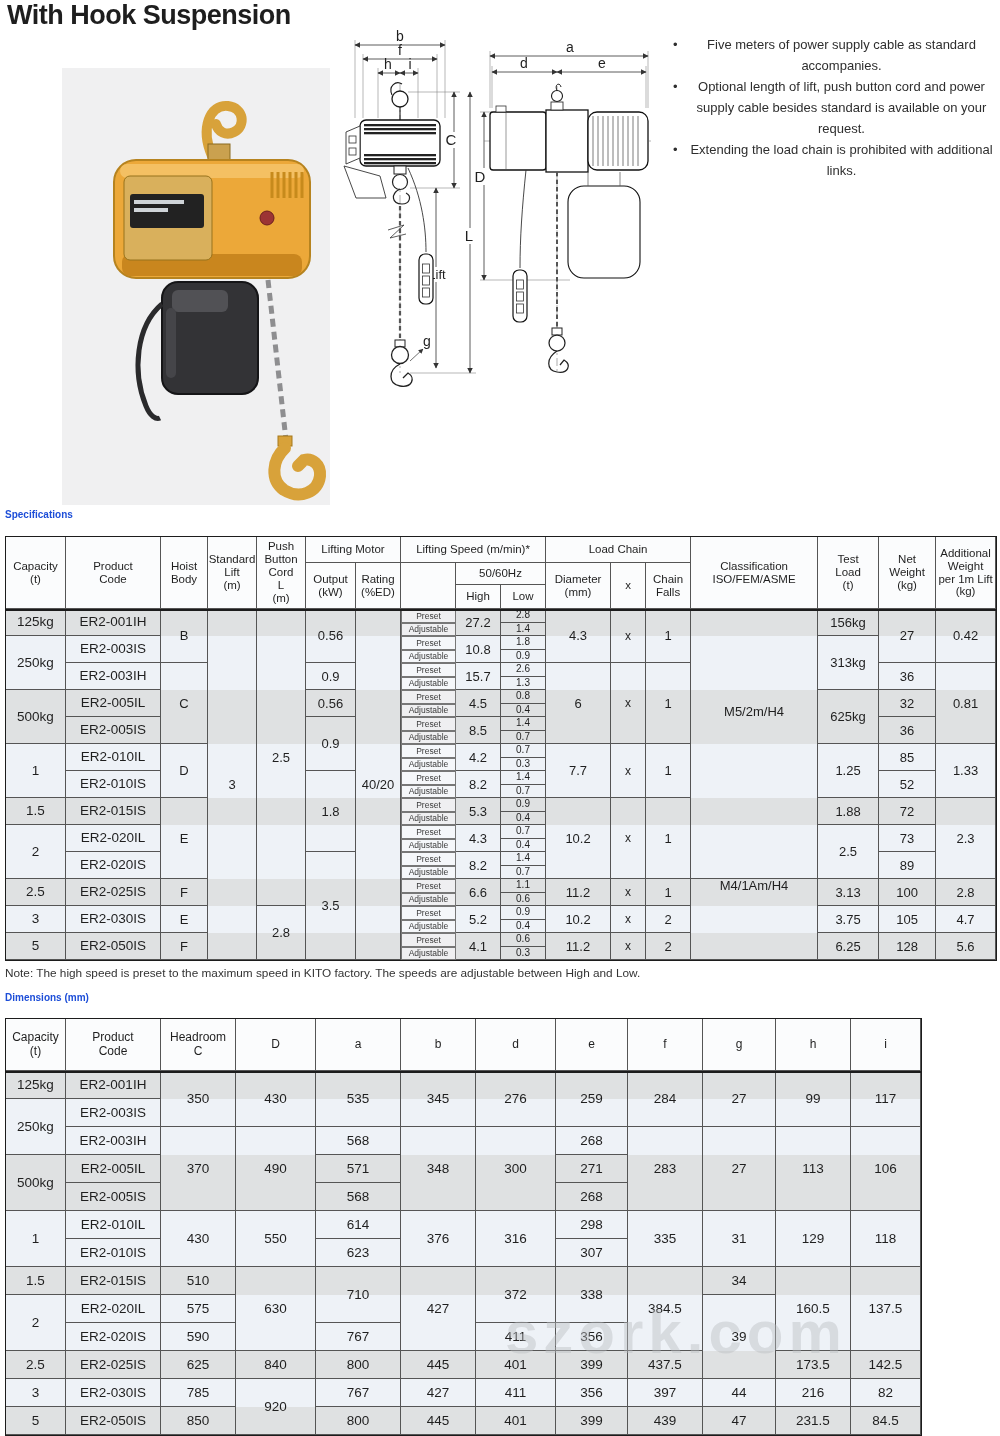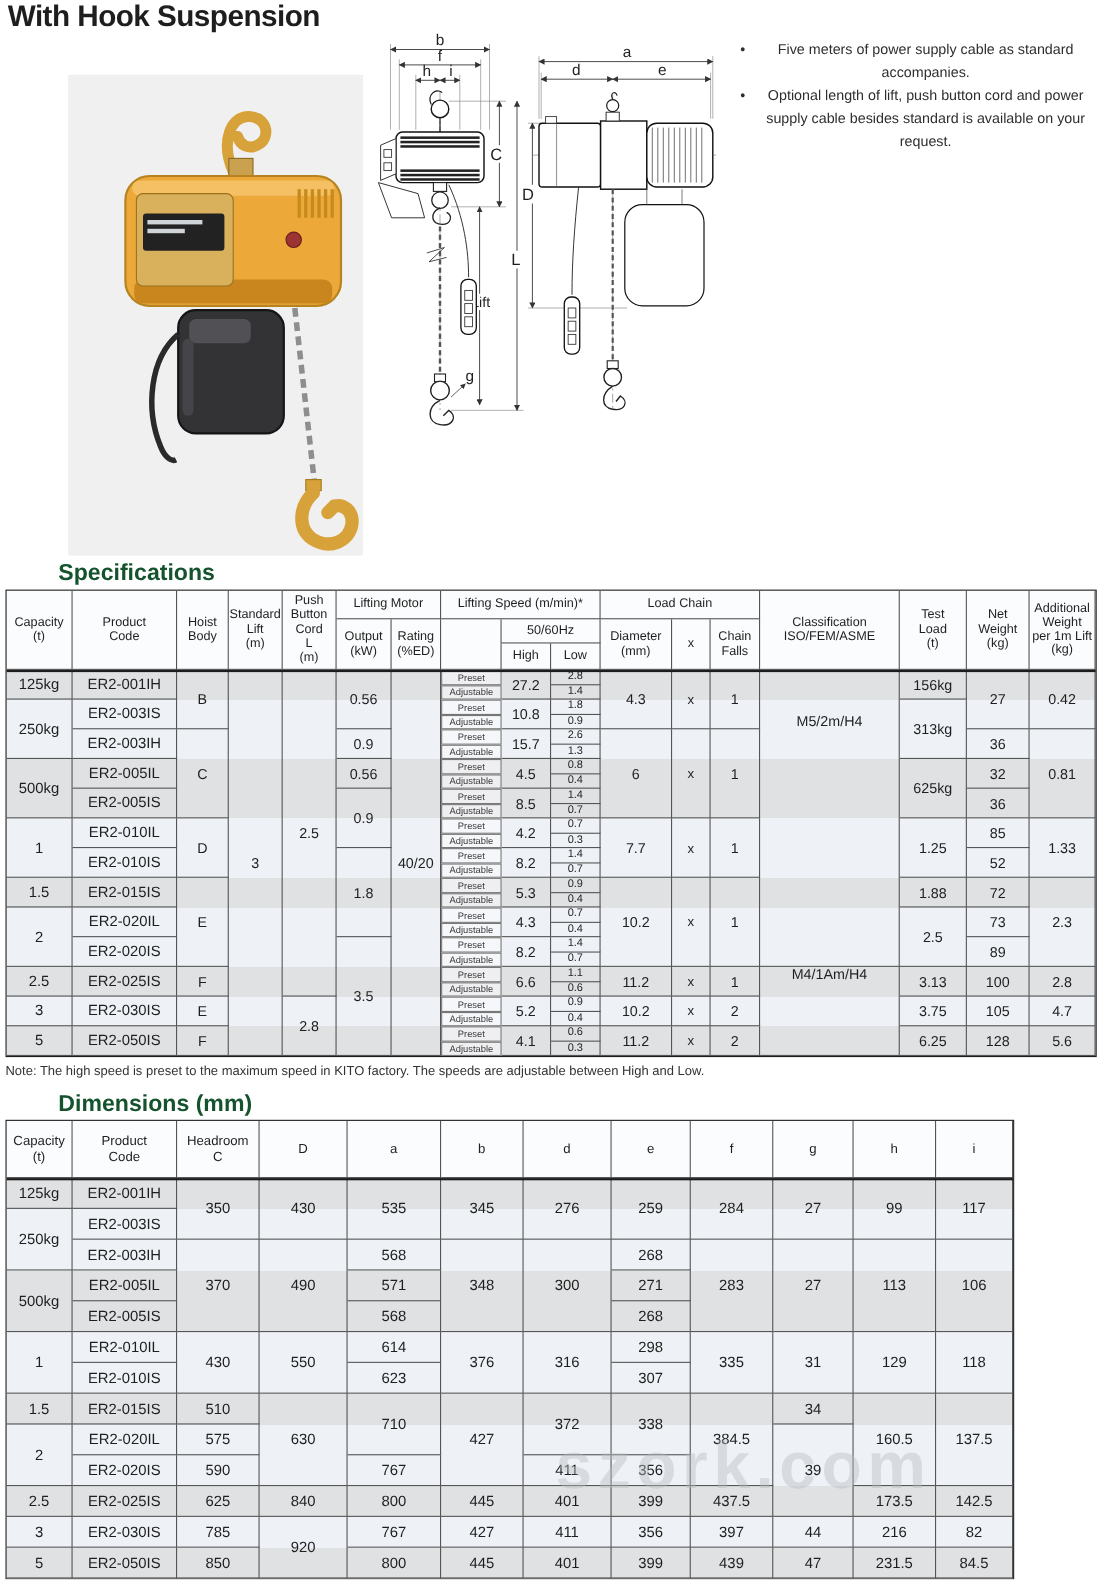--- a/index.html
+++ b/index.html
@@ -13,21 +13,21 @@
   .photo{position:absolute;left:62px;top:68px;width:268px;height:437px;background:#f0f0f1;border-radius:3px;}
 
   
   .diagrams{position:absolute;left:330px;top:28px;width:348px;height:362px;}
 
   
   .bullets{position:absolute;left:673px;top:34px;width:327px;font-size:13px;line-height:21px;color:#2e2e2e;text-align:center;}
   .bullet-item{position:relative;padding-left:10px;}
   .bullet-item::before{content:"\2022";position:absolute;left:0;top:0;}
 
-  .sec-head{position:absolute;left:5px;font-size:21px;font-weight:bold;color:#14532d;margin-left:48px;}
+  .sec-head{position:absolute;left:5px;font-size:10px;font-weight:bold;color:#1d4ed8;}
   #spec-head{top:509px;}
   #dim-head{top:992px;}
 
   .note{position:absolute;left:5px;top:966px;font-size:11.8px;color:#333;}
 
   
   .tbl-wrap{position:absolute;border:1.5px solid #1c1c1c;}
   #spec-wrap{left:5px;top:536px;width:990px;
     background:linear-gradient(to bottom,
       #fbfcfd 0 72px,
@@ -62,21 +62,21 @@
   .dim thead tr{height:52px;}
   .dim tbody tr{height:28px;}
   .dim td{font-size:13.5px;}
   .dim th{font-size:12px;}
 
   td.pl{font-size:8.5px;color:#3a3a3a;border:1px solid #777;background:rgba(252,252,253,.55);}
   td.lo{font-size:10px;}
   td.cap{font-size:13.5px;}
   td.pc{font-size:13.5px;}
   td.xc{font-size:12px;}
-  td.cl1{vertical-align:top;padding-top:40px;}
+  td.cl1{vertical-align:top;padding-top:96px;}
   td.cl2{vertical-align:top;padding-top:0;}
 
   
   .wm{position:absolute;z-index:3;pointer-events:none;font-weight:700;color:#b9bcc0;opacity:.42;white-space:nowrap;}
   #wm-cn{left:14px;top:550px;font-size:60px;letter-spacing:9px;}
   #wm-site{left:505px;top:1298px;font-size:60px;letter-spacing:5px;font-family:Liberation Sans, sans-serif;}
 
   svg text{font-family:"Liberation Sans",sans-serif;fill:#1f1f1f;}
   .dimtxt{font-size:14px;}
   .dimtxtL{font-size:15px;}
@@ -248,20 +248,21 @@
         <rect x="222" y="300" width="10" height="7" fill="#fff" stroke="#222"></rect>
         <circle cx="227" cy="315" r="8" fill="#fff" stroke="#222" stroke-width="1.25"></circle>
         <path d="M227 323 C216 330 216 342 227 344 C238 346 242 337 234 332 L230 337" fill="none" stroke="#222" stroke-width="1.25"></path>
       </g>
     </svg>
   </div>
 
   <div class="bullets">
     <div class="bullet-item">Five meters of power supply cable as standard accompanies.</div>
     <div class="bullet-item">Optional length of lift, push button cord and power supply cable besides standard is available on your request.</div>
+    <div class="bullet-item">Extending the load chain is prohibited with additional links.</div>
   </div>
 
   <div class="sec-head" id="spec-head">Specifications</div>
 
   <div class="tbl-wrap" id="spec-wrap">
     <div class="hdr-line"></div>
     <div id="spec-table-mount">
         <table class="spec">
           <colgroup>
             <col style="width: 60px;">

